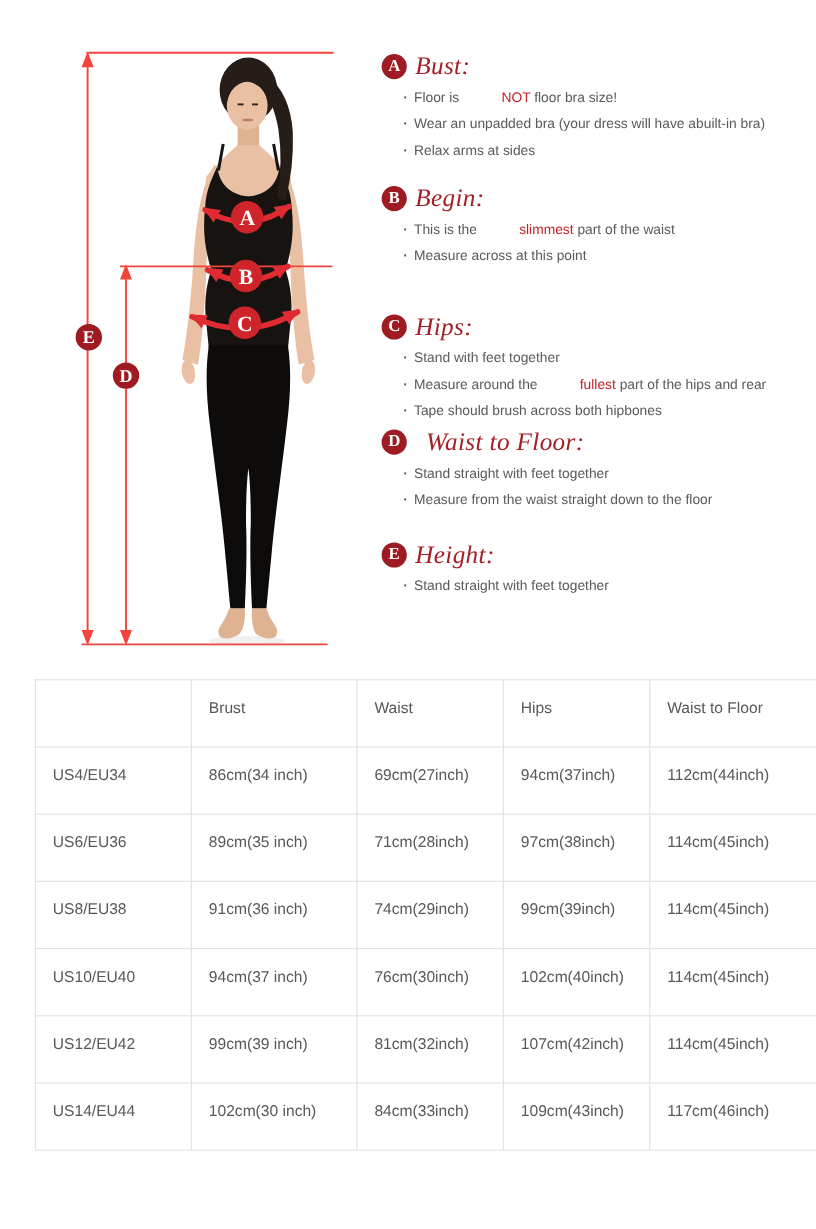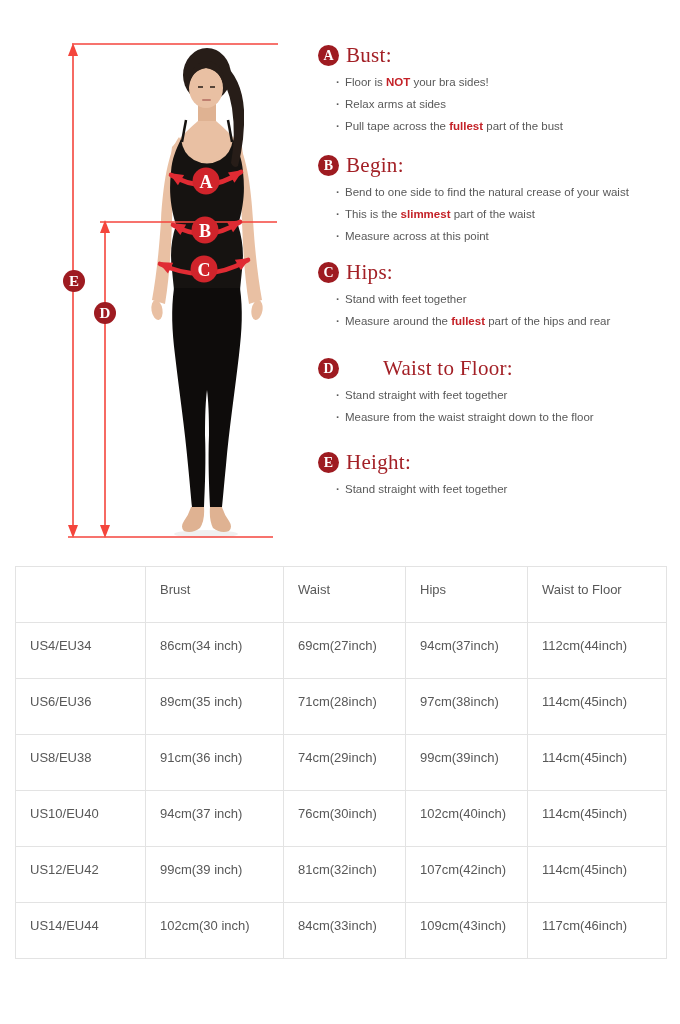--- a/index.html
+++ b/index.html
@@ -36,35 +36,35 @@
   .section:nth-child(4){top:355px;}
   .section:nth-child(5){top:449px;}
   .section-head{display:flex;align-items:center;height:26px;}
   .letter-badge{
     width:21px;height:21px;border-radius:50%;background:var(--badge_red);
     color:#fff;font-family:"Liberation Serif","DejaVu Serif",serif;font-weight:bold;
     font-size:14px;line-height:21px;text-align:center;flex:0 0 21px;
   }
   .section-title{
     margin:0 0 0 7px;font-family:"Liberation Serif","DejaVu Serif",serif;
-    font-weight:normal;font-size:21px;color:var(--heading_red);letter-spacing:.3px;
-  }
-  .section:nth-child(4) .section-title{margin-left:44px;text-align:right;}
+    font-weight:normal;font-size:21px;color:var(--heading_red);letter-spacing:.3px;font-style:italic;
+  }
+  .section:nth-child(4) .section-title{margin-left:16px;text-align:right;}
   .bullets{list-style:none;margin:7px 0 0 0;padding:0 0 0 27px;}
   .bullets li{
     position:relative;font-size:11.5px;line-height:15px;color:var(--text_gray);
     margin-bottom:7px;
   }
   .bullets li::before{
     content:"\00b7";position:absolute;left:-9px;top:0;font-weight:bold;color:var(--text_gray);
   }
   .section:nth-child(5) .bullets{max-width:300px;}
-  .hl{color:var(--highlight_red);font-weight:bold;}
+  .hl{color:var(--highlight_red);font-weight:normal;margin-left:32px;}
   
-  #table-wrap{position:absolute;left:15px;top:566px;}
+  #table-wrap{position:absolute;left:29px;top:566px;}
   #size-table{
     border-collapse:collapse;table-layout:fixed;width:651px;
     font-size:13px;color:var(--table-text,#585858);color:var(--table_text);
   }
   #size-table th,#size-table td{
     border:1px solid var(--table_border);height:56px;box-sizing:border-box;
     padding:0 4px 10px 14px;text-align:left;vertical-align:middle;
     font-weight:normal;white-space:nowrap;overflow:hidden;
   }
 </style>
@@ -145,44 +145,44 @@
     </g>
   </svg>
 
   <div id="instructions">
   <div class="section">
     <div class="section-head">
       <span class="letter-badge">A</span>
       <h2 class="section-title">Bust:</h2>
     </div>
     <ul class="bullets">
-      <li><span class="">Floor is </span><span class="hl">NOT</span><span class=""> your bra sides!</span></li>
+      <li><span class="">Floor is </span><span class="hl">NOT</span><span class=""> floor bra size!</span></li>
+          <li><span class="">Wear an unpadded bra (your dress will have abuilt-in bra)</span></li>
           <li><span class="">Relax arms at sides</span></li>
-          <li><span class="">Pull tape across the </span><span class="hl">fullest</span><span class=""> part of the bust</span></li>
     </ul>
   </div>
   <div class="section">
     <div class="section-head">
       <span class="letter-badge">B</span>
       <h2 class="section-title">Begin:</h2>
     </div>
     <ul class="bullets">
-      <li><span class="">Bend to one side to find the natural crease of your waist</span></li>
           <li><span class="">This is the </span><span class="hl">slimmest</span><span class=""> part of the waist</span></li>
           <li><span class="">Measure across at this point</span></li>
     </ul>
   </div>
   <div class="section">
     <div class="section-head">
       <span class="letter-badge">C</span>
       <h2 class="section-title">Hips:</h2>
     </div>
     <ul class="bullets">
       <li><span class="">Stand with feet together</span></li>
           <li><span class="">Measure around the </span><span class="hl">fullest</span><span class=""> part of the hips and rear</span></li>
+          <li><span class="">Tape should brush across both hipbones</span></li>
     </ul>
   </div>
   <div class="section">
     <div class="section-head">
       <span class="letter-badge">D</span>
       <h2 class="section-title">Waist to Floor:</h2>
     </div>
     <ul class="bullets">
       <li><span class="">Stand straight with feet together</span></li>
           <li><span class="">Measure from the waist   straight down to the floor</span></li>

